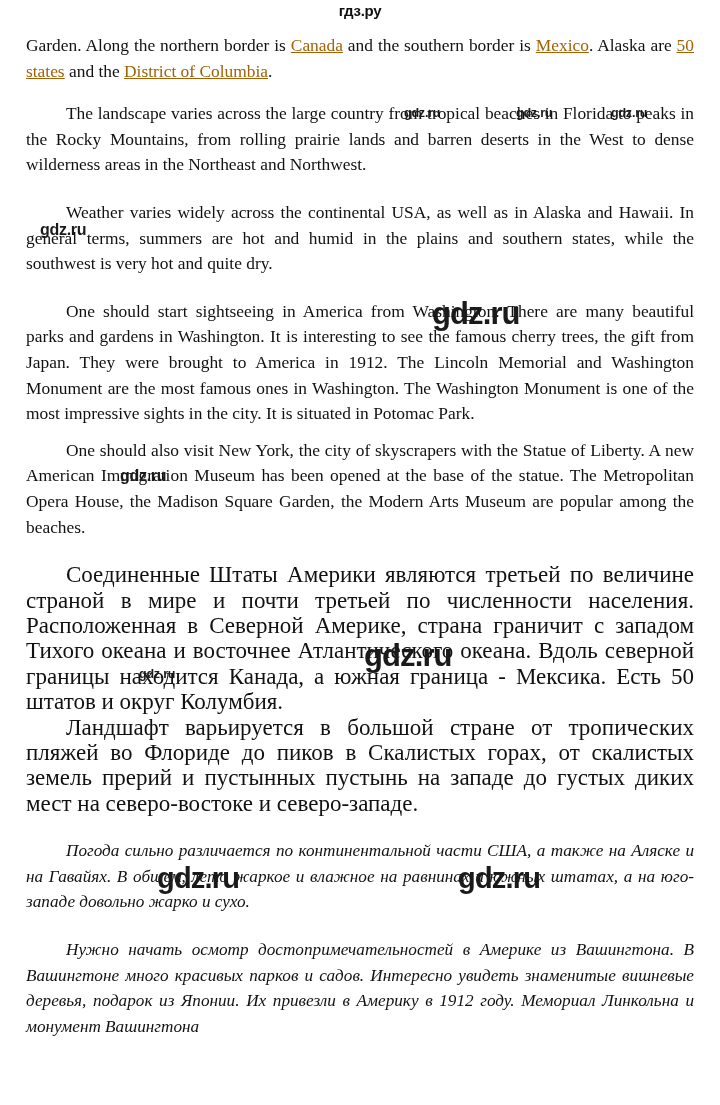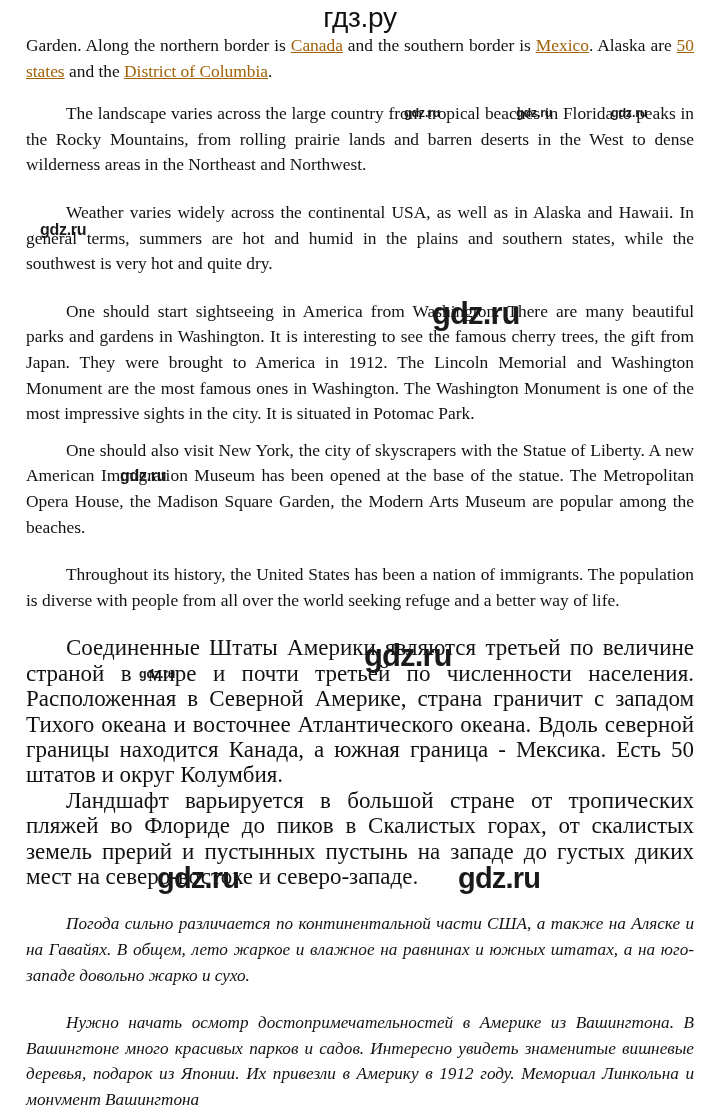--- a/index.html
+++ b/index.html
@@ -20,22 +20,22 @@
   }
 
   
   .site-logo {
     position: absolute;
     top: 2px;
     left: 0;
     width: 720px;
     text-align: center;
     font-family: "Liberation Sans", "DejaVu Sans", sans-serif;
-    font-weight: normal;
-    font-size: 28px;
+    font-weight: bold;
+    font-size: 15px;
     letter-spacing: -0.3px;
     color: #111111;
   }
 
   
   .doc {
     position: absolute;
     top: 33px;
     left: 26px;
     width: 668px;
@@ -91,21 +91,20 @@
     <p class="para"><span>Garden. Along the northern border is </span><a class="doclink" href="#">Canada</a><span> and the southern border is </span><a class="doclink" href="#">Mexico</a><span>. Alaska are </span><a class="doclink" href="#">50 states</a><span> and the </span><a class="doclink" href="#">District of Columbia</a><span>.</span></p>
 
     <p class="para indent gap-md">The landscape varies across the large country from tropical beaches in Florida to peaks in the Rocky Mountains, from rolling prairie lands and barren deserts in the West to dense wilderness areas in the Northeast and Northwest.</p>
 
     <p class="para indent gap-lg">Weather varies widely across the continental USA, as well as in Alaska and Hawaii. In general terms, summers are hot and humid in the plains and southern states, while the southwest is very hot and quite dry.</p>
 
     <p class="para indent gap-lg">One should start sightseeing in America from Washington. There are many beautiful parks and gardens in Washington. It is interesting to see the famous cherry trees, the gift from Japan. They were brought to America in 1912. The Lincoln Memorial and Washington Monument are the most famous ones in Washington. The Washington Monument is one of the most impressive sights in the city. It is situated in Potomac Park.</p>
 
     <p class="para indent gap-sm">One should also visit New York, the city of skyscrapers with the Statue of Liberty. A new American Immigration Museum has been opened at the base of the statue. The Metropolitan Opera House, the Madison Square Garden, the Modern Arts Museum are popular among the beaches.</p>
 
-    <p class="para indent gap-lg">Throughout its history, the United States has been a nation of immigrants. The population is diverse with people from all over the world seeking refuge and a better way of life.</p>
 
     <p class="para ru indent gap-lg">Соединенные Штаты Америки являются третьей по величине страной в мире и почти третьей по численности населения. Расположенная в Северной Америке, страна граничит с западом Тихого океана и восточнее Атлантического океана. Вдоль северной границы находится Канада, а южная граница - Мексика. Есть 50 штатов и округ Колумбия.</p>
 
     <p class="para ru indent">Ландшафт варьируется в большой стране от тропических пляжей во Флориде до пиков в Скалистых горах, от скалистых земель прерий и пустынных пустынь на западе до густых диких мест на северо-востоке и северо-западе.</p>
 
     <p class="para ital indent gap-lg">Погода сильно различается по континентальной части США, а также на Аляске и на Гавайях. В общем, лето жаркое и влажное на равнинах и южных штатах, а на юго-западе довольно жарко и сухо.</p>
 
     <p class="para ital indent gap-lg">Нужно начать осмотр достопримечательностей в Америке из Вашингтона. В Вашингтоне много красивых парков и садов. Интересно увидеть знаменитые вишневые деревья, подарок из Японии. Их привезли в Америку в 1912 году. Мемориал Линкольна и монумент Вашингтона</p>
 
   </div>

